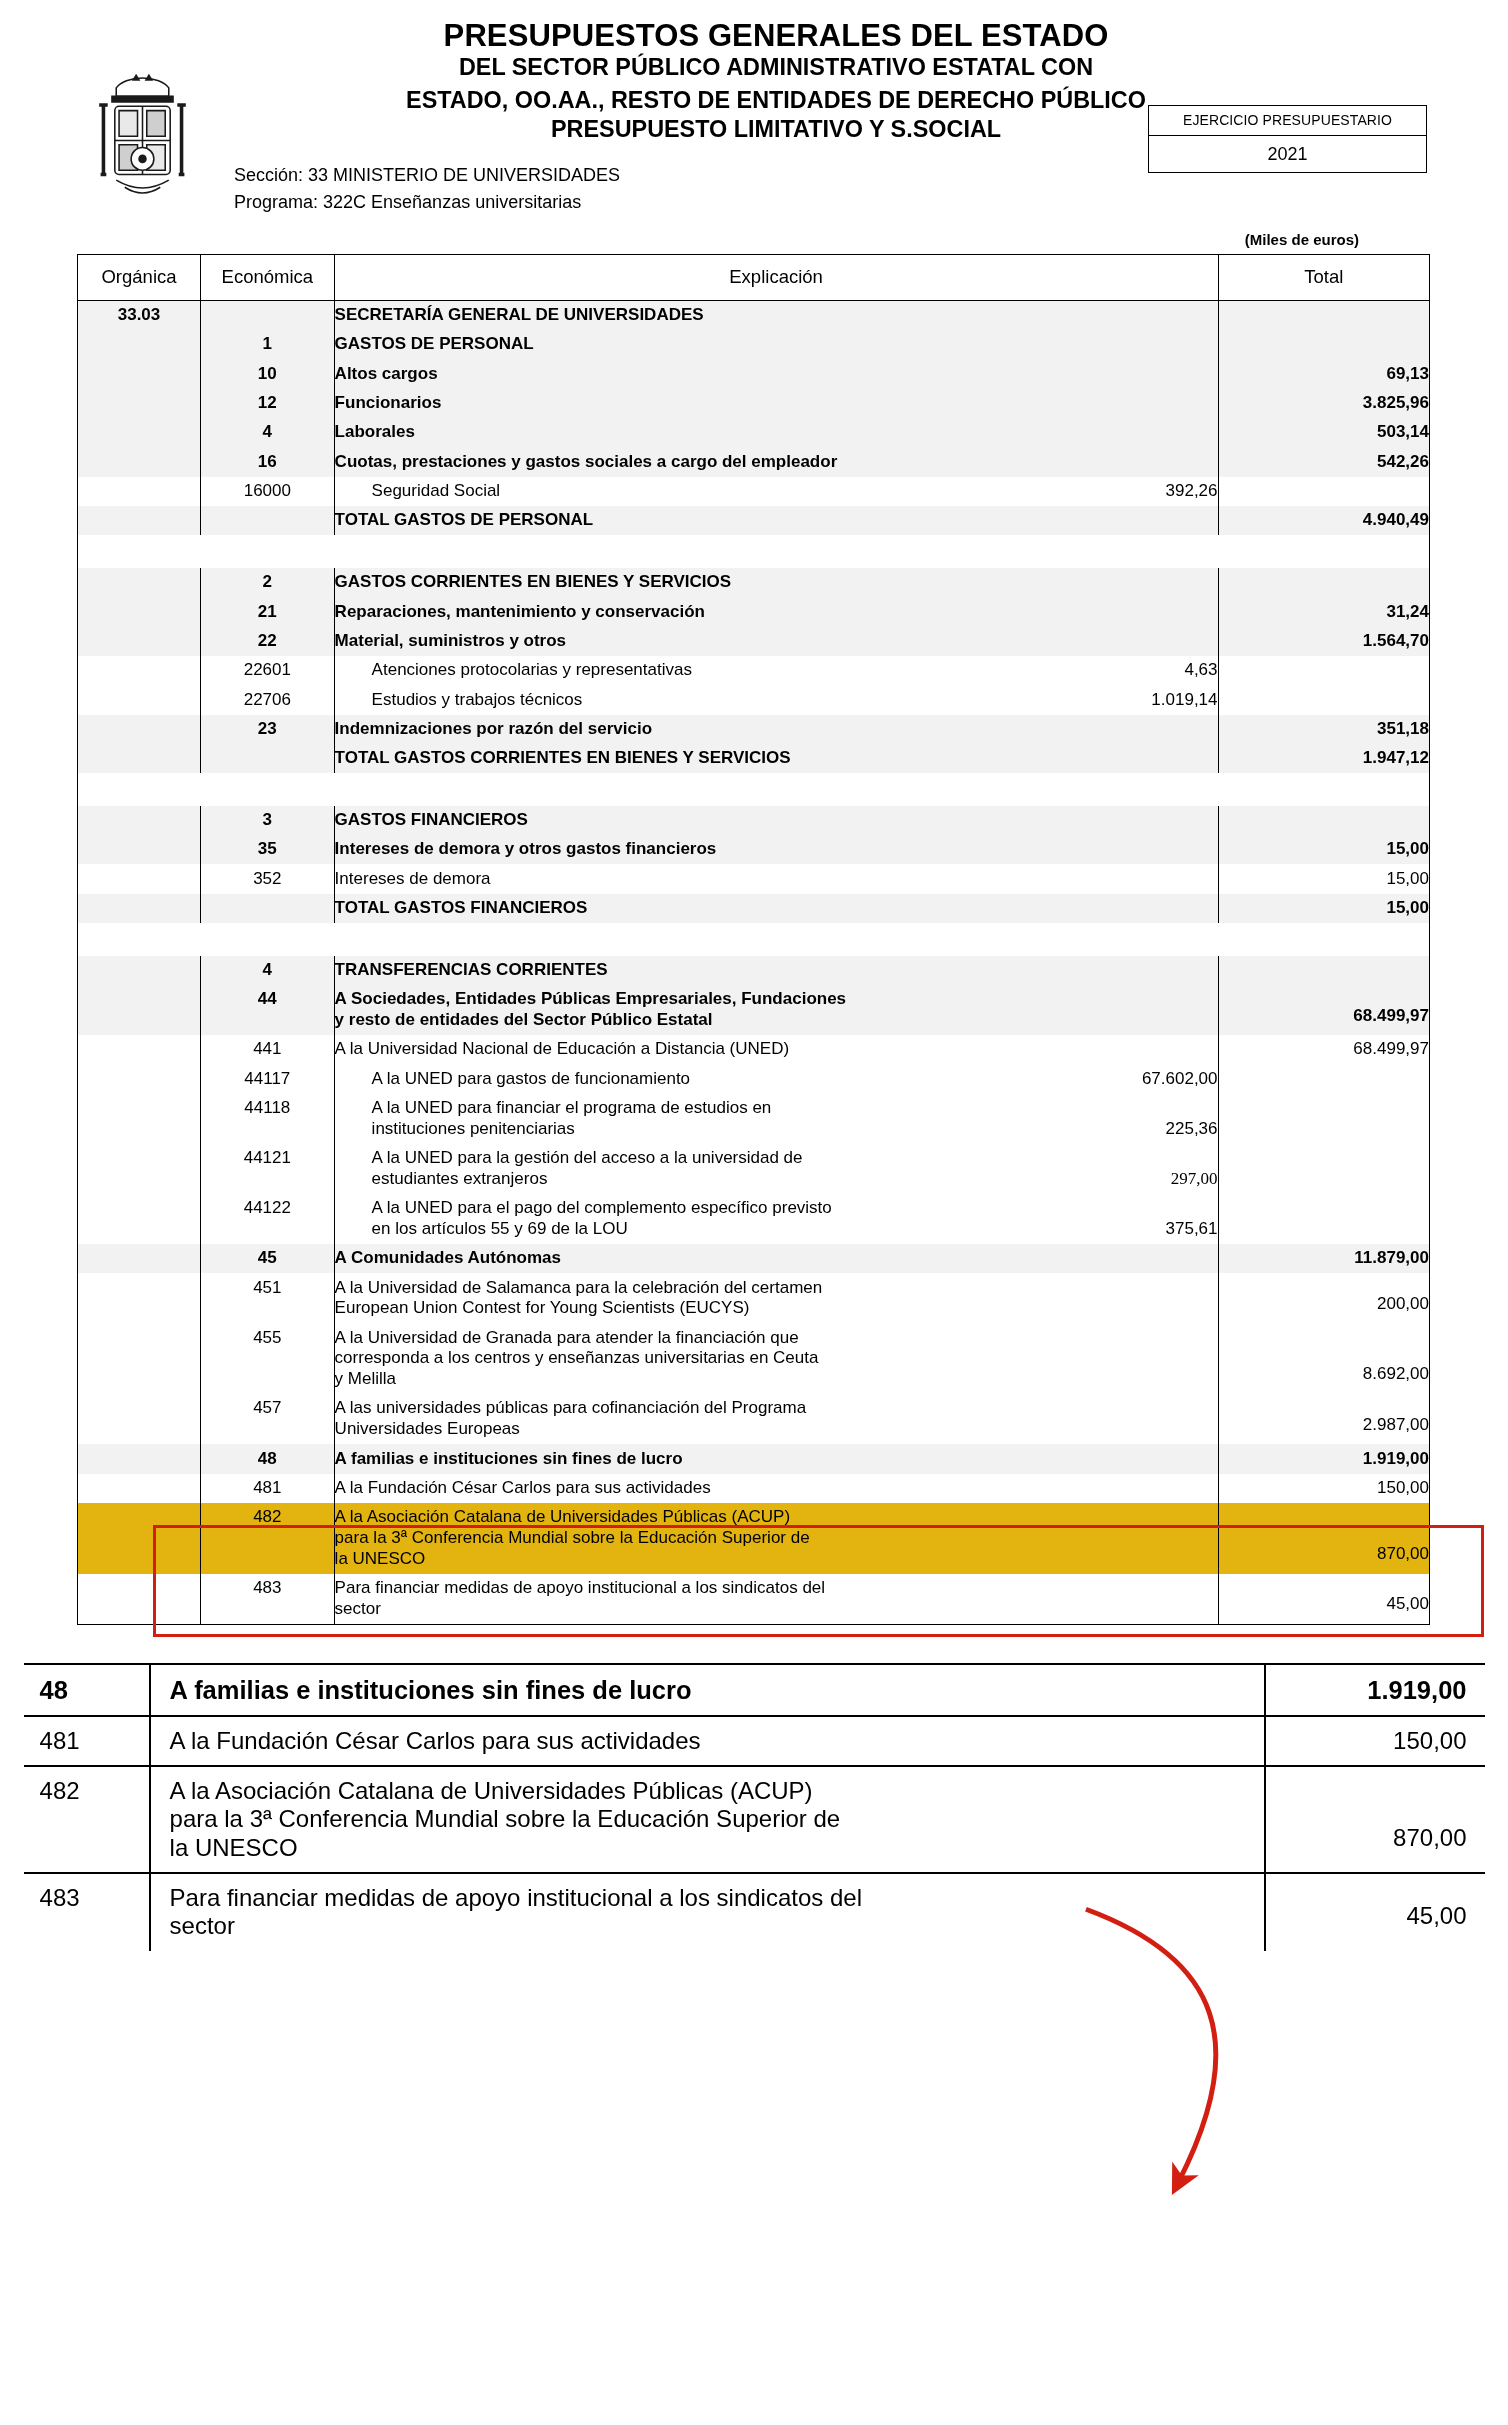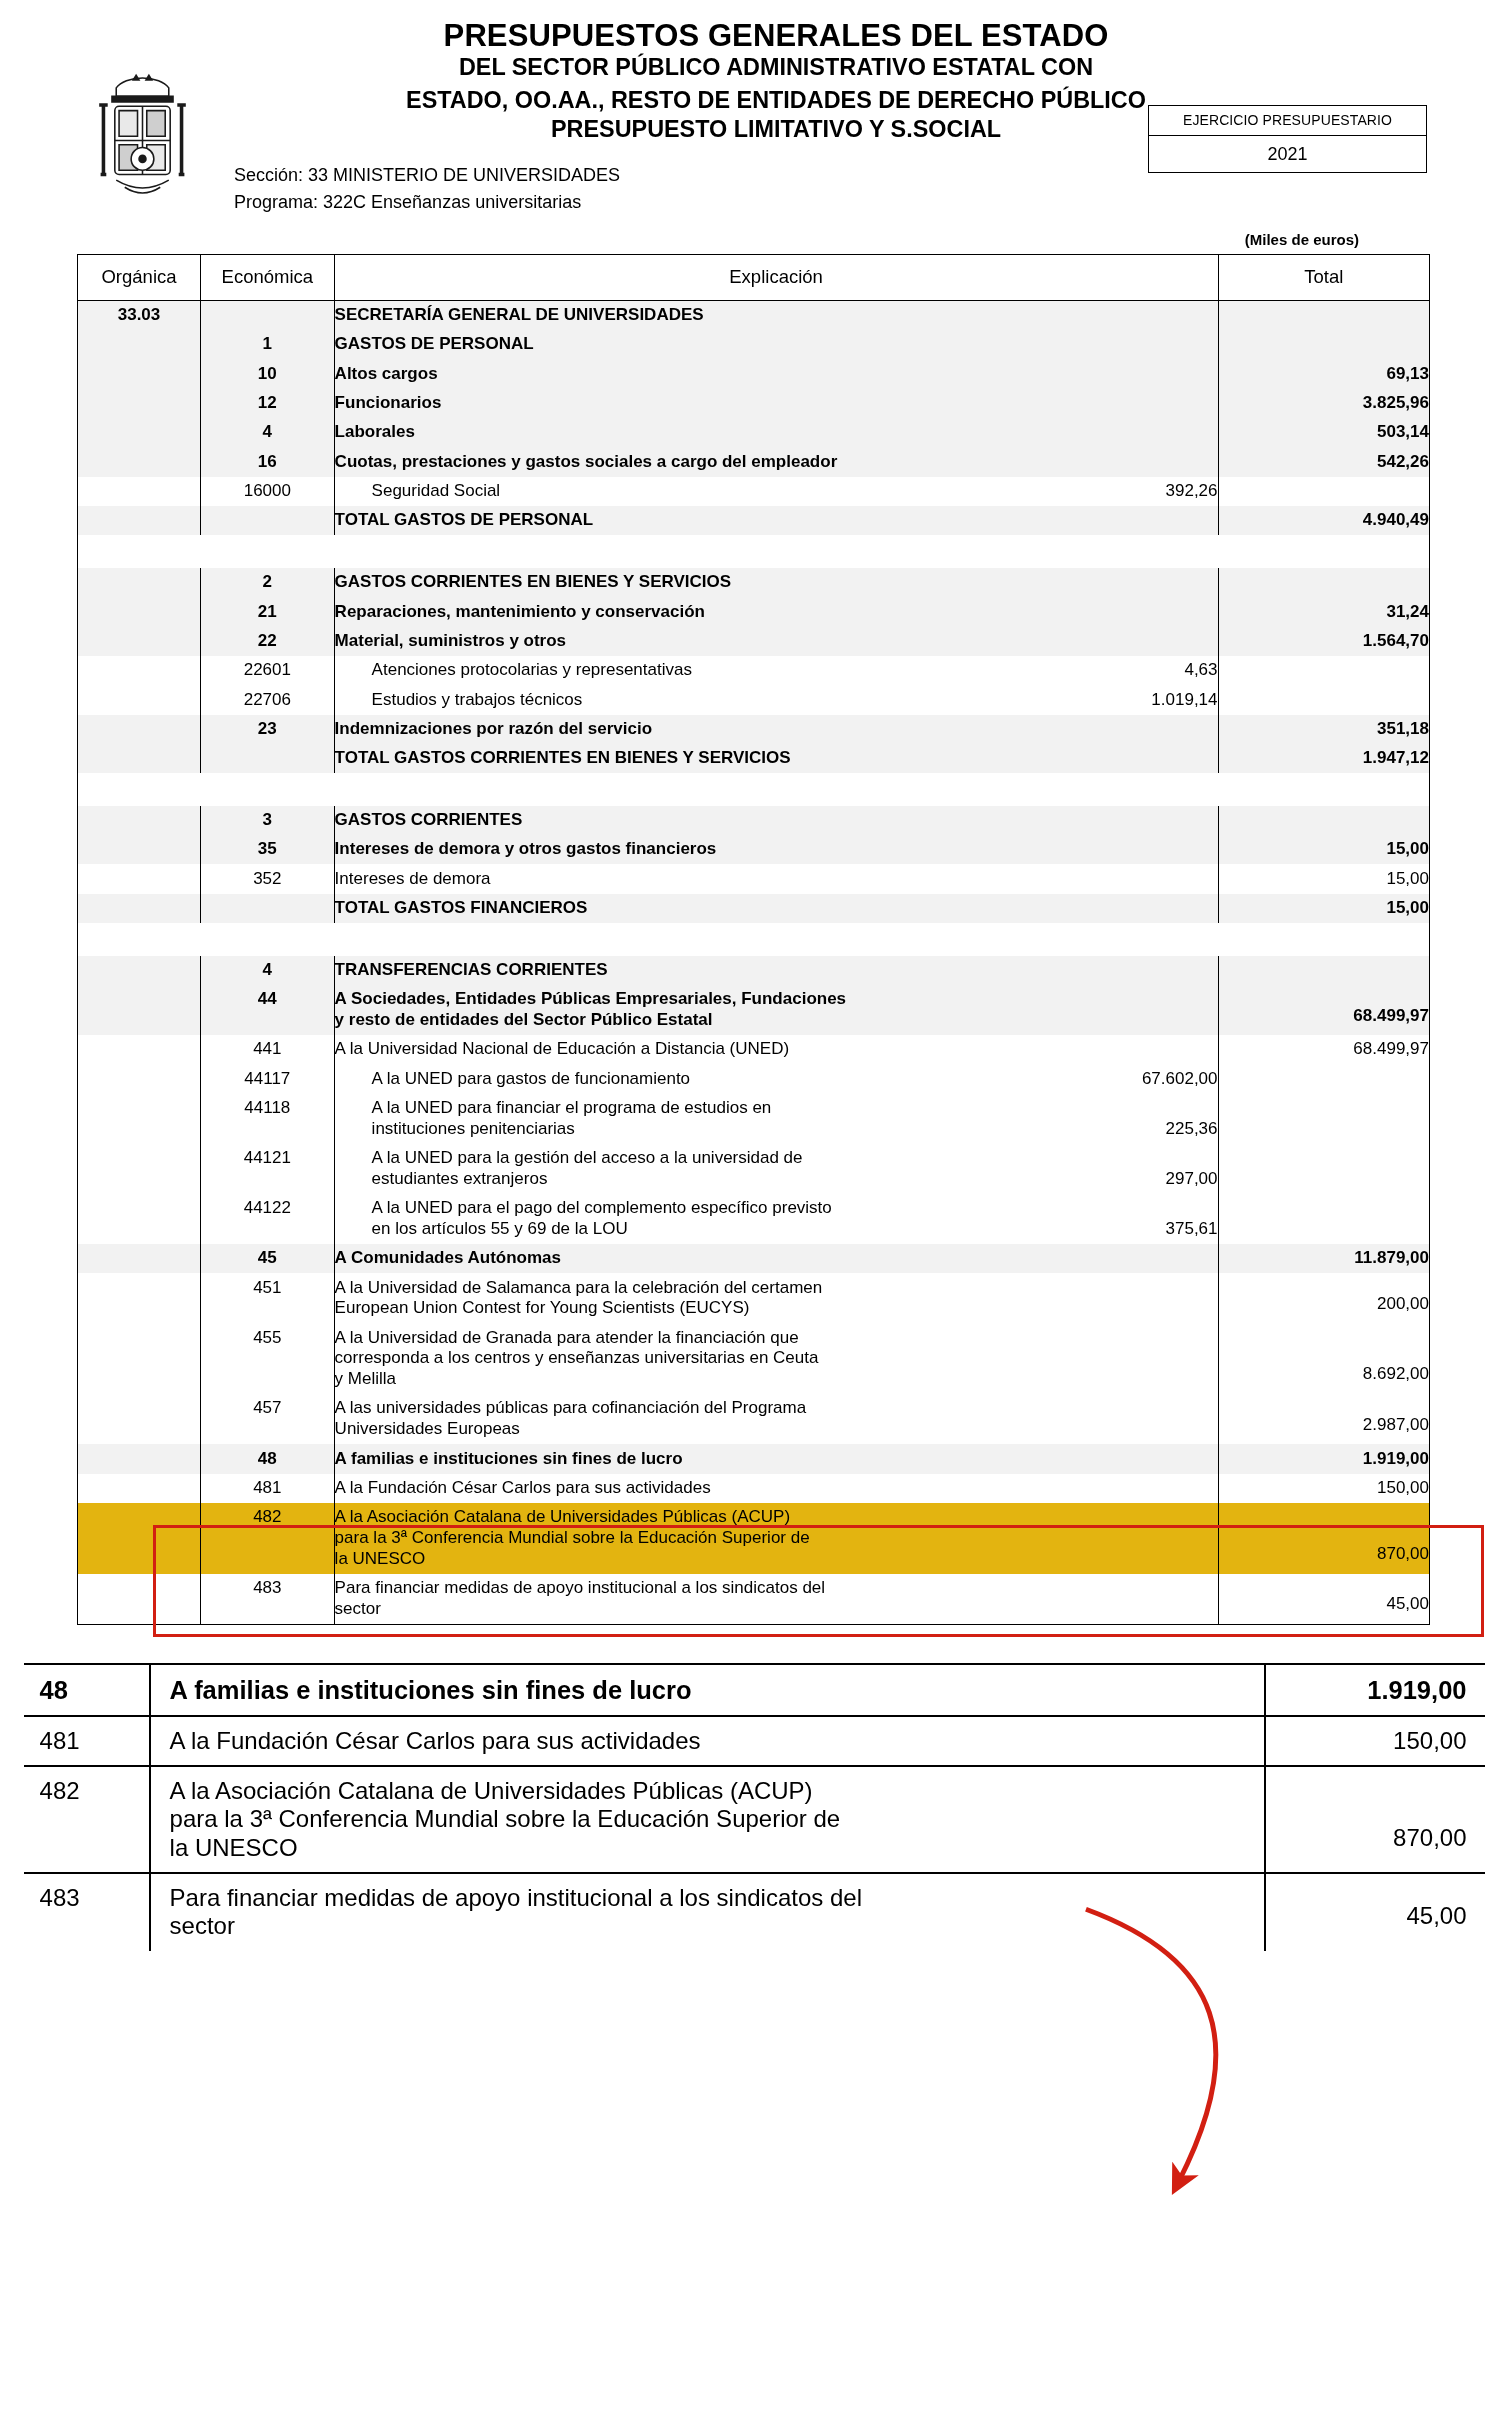--- a/index.html
+++ b/index.html
@@ -427,21 +427,21 @@
             <td class="cell-tot bold">1.947,12</td>
           </tr>
           <tr class="spacer">
             <td colspan="4"></td>
           </tr>
           <tr class="row-shade">
             <td class="cell-org"></td>
             <td class="cell-eco bold">3</td>
             <td class="cell-exp bold">
               <div class="exp-flex">
-                <div class="txt">GASTOS CORRIENTES</div>
+                <div class="txt">GASTOS FINANCIEROS</div>
               </div>
             </td>
             <td class="cell-tot bold"></td>
           </tr>
           <tr class="row-shade">
             <td class="cell-org"></td>
             <td class="cell-eco bold">35</td>
             <td class="cell-exp bold">
               <div class="exp-flex">
                 <div class="txt">Intereses de demora y otros gastos financieros</div>
@@ -523,21 +523,21 @@
               </div>
             </td>
             <td class="cell-tot"></td>
           </tr>
           <tr>
             <td class="cell-org"></td>
             <td class="cell-eco">44121</td>
             <td class="cell-exp">
               <div class="exp-flex">
                 <div class="txt indent">A la UNED para la gestión del acceso a la universidad de<br>estudiantes extranjeros</div>
-                <div class="amt" style="align-self: flex-end;">297,00</div>
+                <div class="amt" style="align-self: flex-end; font-family: Liberation Serif, serif;">297,00</div>
               </div>
             </td>
             <td class="cell-tot"></td>
           </tr>
           <tr>
             <td class="cell-org"></td>
             <td class="cell-eco">44122</td>
             <td class="cell-exp">
               <div class="exp-flex">
                 <div class="txt indent">A la UNED para el pago del complemento específico previsto<br>en los artículos 55 y 69 de la LOU</div>

